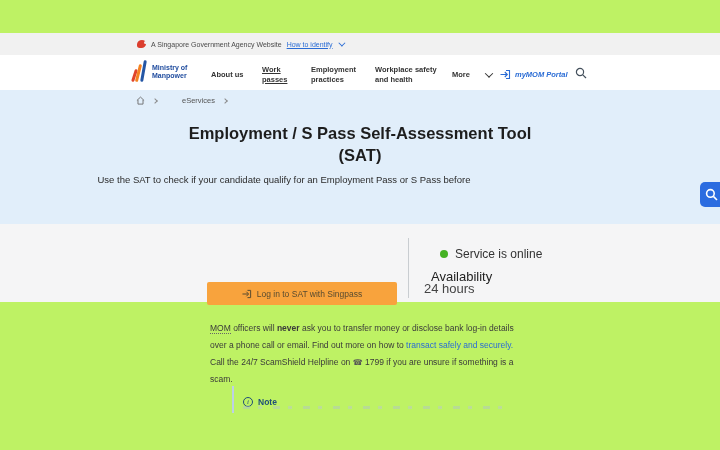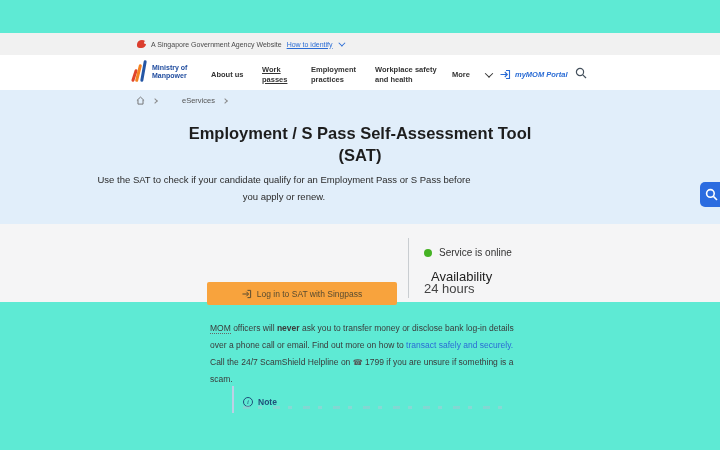--- a/index.html
+++ b/index.html
@@ -1,18 +1,18 @@
 <!DOCTYPE html>
 <html><head>
 <meta charset="utf-8">
 <style>
   * { margin:0; padding:0; box-sizing:border-box; }
   html,body { width:720px; height:450px; background:#fff; }
   body { font-family:"Liberation Sans", sans-serif; color:#333; }
-  #page { position:relative; width:720px; height:450px; overflow:hidden; background:#5eead4; }
+  #page { position:relative; width:720px; height:450px; overflow:hidden; background:#bef264; }
 
   
   .gov-banner { position:absolute; top:33px; left:0; width:720px; height:22px;
     background:#F1F1F1; display:flex; align-items:center; }
   .gov-banner-inner { display:flex; align-items:center; gap:5px; margin-left:137px;
     font-size:7px; color:#4a4a4a; }
   .lion { width:9px; height:8px; background:#DB3E2E; border-radius:55% 45% 50% 30%; position:relative; }
   .lion::after { content:""; position:absolute; right:-1px; top:1px; width:3px; height:3px; background:#F1F1F1; border-radius:50%; }
   .gov-link { color:#2A6CD5; text-decoration:underline; cursor:pointer; }
   .chev { display:inline-block; width:5px; height:5px; border-right:1px solid #2A6CD5;
@@ -54,22 +54,22 @@
     background:#2B6CE0; border-radius:5px; cursor:pointer; display:flex; align-items:center;
     padding-left:5px; }
 
   
   .panel { position:absolute; top:224px; left:0; width:720px; height:78px; background:#F5F5F6; }
   .login-btn { position:absolute; left:207px; top:34px; width:190px; height:23px;
     background:#F8A33D; border:none; border-radius:2px; font-family:inherit;
     font-size:8.5px; color:#55483０; color:#584b30; display:flex; align-items:center;
     justify-content:center; gap:5px; cursor:pointer;margin-top:24px; }
   .vdiv { position:absolute; left:408px; top:14px; width:1px; height:60px; background:#C9CDD1; }
-  .status-row { position:absolute; left:424px; top:23px; display:flex; align-items:center; gap:7px;
-    font-size:10px; color:#333; }
+  .status-row { position:absolute; left:440px; top:23px; display:flex; align-items:center; gap:7px;
+    font-size:12px; color:#333; }
   .dot { width:8px; height:8px; border-radius:50%; background:#45B224; }
   .avail-label { position:absolute; left:431px; top:45px; font-size:13px; font-weight:normal; color:#222; }
   .avail-value { position:absolute; left:424px; top:57px; font-size:13px; color:#444; }
 
   
   .scam { position:absolute; left:210px; top:320px; width:318px; font-size:8.5px;
     line-height:17px; color:#3a3a3a; }
   .abbr-dotted { border-bottom:1px dotted #666; }
   .scam b { font-weight:bold; }
   .scam .lnk { color:#2A6CD5; cursor:pointer; }
@@ -142,21 +142,20 @@
       <span class="crumb-chev"></span>
       <span class="crumb-link">eServices</span>
       <span class="crumb-chev"></span>
     </div>
     <div class="hero-title">
       <div>Employment / S Pass Self-Assessment Tool</div>
       <div>(SAT)</div>
     </div>
     <div class="hero-sub">
       <div>Use the SAT to check if your candidate qualify for an Employment Pass or S Pass before</div>
-      <div>you apply or renew.</div>
     </div>
   </div>
 
   <div class="float-search">
     <svg width="13" height="13" viewBox="0 0 13 13">
       <circle cx="5.4" cy="5.4" r="3.8" fill="none" stroke="#fff" stroke-width="1.6"></circle>
       <line x1="8.4" y1="8.4" x2="12" y2="12" stroke="#fff" stroke-width="1.6"></line>
     </svg>
   </div>
 

